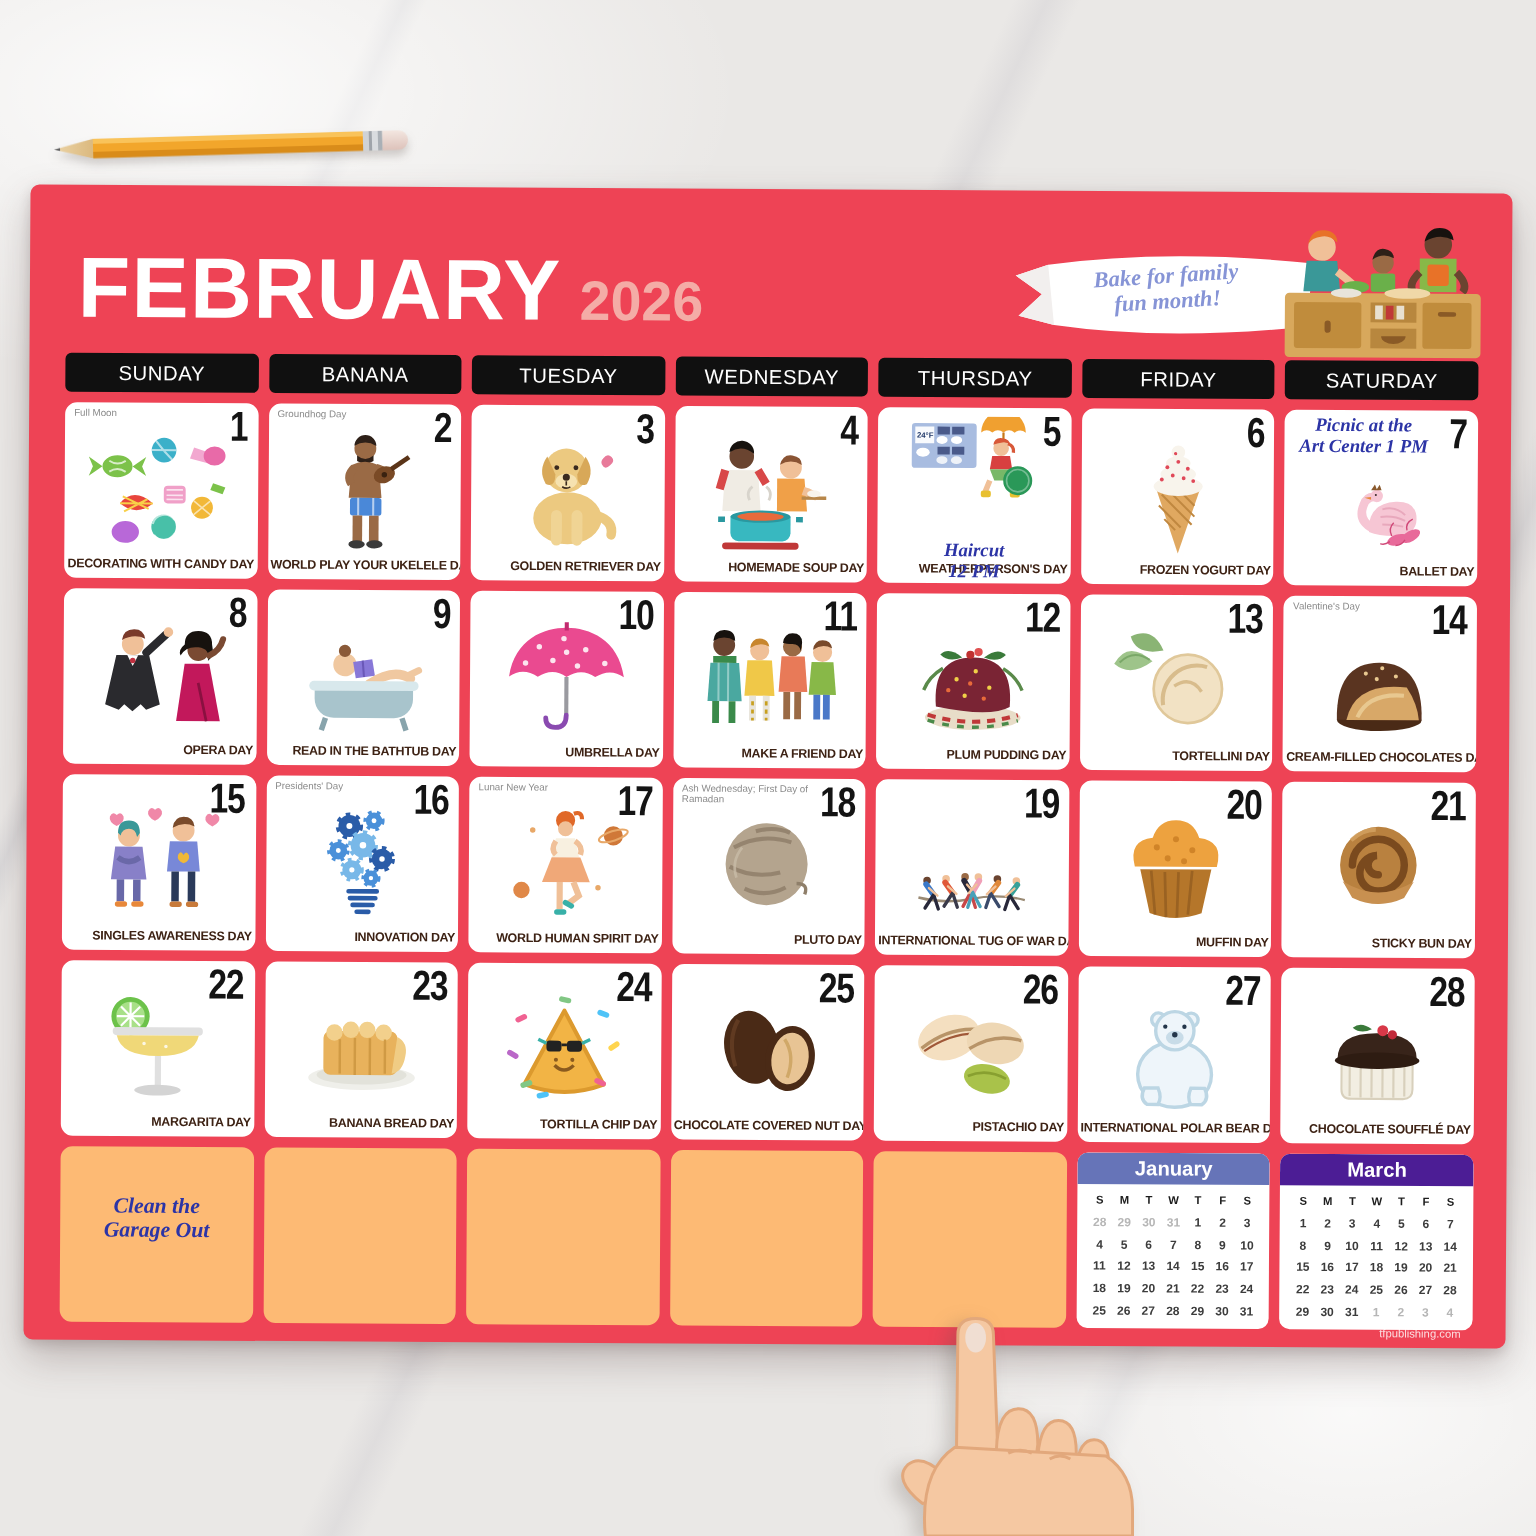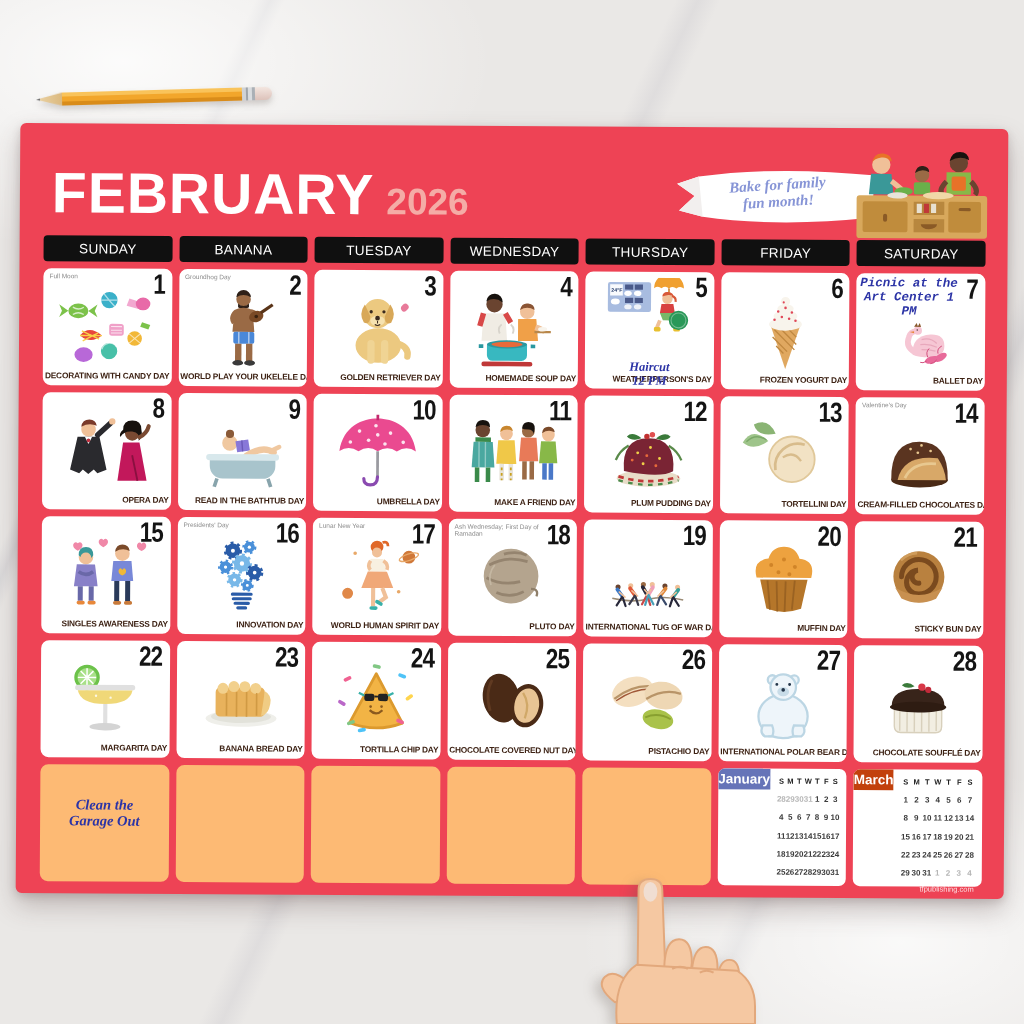--- a/index.html
+++ b/index.html
@@ -47,28 +47,28 @@
     letter-spacing:-1px;transform:scaleX(.8);transform-origin:100% 0;}
   .day-note{position:absolute;top:4px;left:6px;right:34px;font-size:6.5px;color:#8a8a8a;}
   .day-label{position:absolute;bottom:5px;left:2px;right:2px;text-align:right;font-size:8.3px;
     font-weight:bold;color:#3d2214;letter-spacing:-0.2px;white-space:nowrap;}
   .day-art{position:absolute;top:17px;bottom:18px;left:5px;right:5px;
     display:flex;align-items:center;justify-content:center;}
   .day-art svg{width:100%;height:100%;}
   .hand{font-family:cursive;font-style:italic;font-weight:bold;color:#2c34a6;
     white-space:pre-line;text-align:center;line-height:1.12;}
   .day-hand{position:absolute;left:2px;right:2px;z-index:2;font-size:12.5px;}
-  .hw-top .day-hand{top:3px;right:26px;font-family:Liberation Mono, monospace;}
+  .hw-top .day-hand{top:3px;right:26px;}
   .hw-top .day-art{top:42px;}
   .hw-bottom .day-hand{bottom:1px;}
   .hw-bottom .day-art{top:6px;bottom:44px;}
   .notes-cell{background:#fdba74;border-radius:8px;position:relative;}
   .notes-hand{position:absolute;top:32px;left:0;right:0;font-size:14.5px;}
   
-  .mini-cal{background:#fff;border-radius:7px;overflow:hidden;display:flex;flex-direction:row;}
+  .mini-cal{background:#fff;border-radius:7px;overflow:hidden;display:flex;flex-direction:column;}
   .mini-head{height:21px;color:#fff;font-weight:bold;font-size:13.5px;text-align:center;line-height:21px;}
   .mini-grid{flex:1;display:grid;grid-template-columns:repeat(7,1fr);padding:3px 7px 4px;align-items:center;}
   .mini-dh{font-size:7.5px;font-weight:bold;color:#1d1d1d;text-align:center;}
   .mini-d{font-size:8px;font-weight:bold;color:#3c3c3c;text-align:center;}
   .mini-d.muted{color:#b6b6b6;}
   
   .hand-photo{position:absolute;left:552px;top:876px;width:260px;height:148px;}
   .hand-photo svg{width:100%;height:100%;filter:drop-shadow(-6px 4px 6px rgba(90,80,70,.25));}
 </style>
 </head>
@@ -827,21 +827,21 @@
           <span class="mini-d">25</span>
           <span class="mini-d">26</span>
           <span class="mini-d">27</span>
           <span class="mini-d">28</span>
           <span class="mini-d">29</span>
           <span class="mini-d">30</span>
           <span class="mini-d">31</span>
         </div>
       </div>
       <div class="mini-cal">
-        <div class="mini-head" style="background: #c2410c;">March</div>
+        <div class="mini-head" style="background: #4c1d95;">March</div>
         <div class="mini-grid">
           <span class="mini-dh">S</span>
           <span class="mini-dh">M</span>
           <span class="mini-dh">T</span>
           <span class="mini-dh">W</span>
           <span class="mini-dh">T</span>
           <span class="mini-dh">F</span>
           <span class="mini-dh">S</span>
           <span class="mini-d">1</span>
           <span class="mini-d">2</span>

